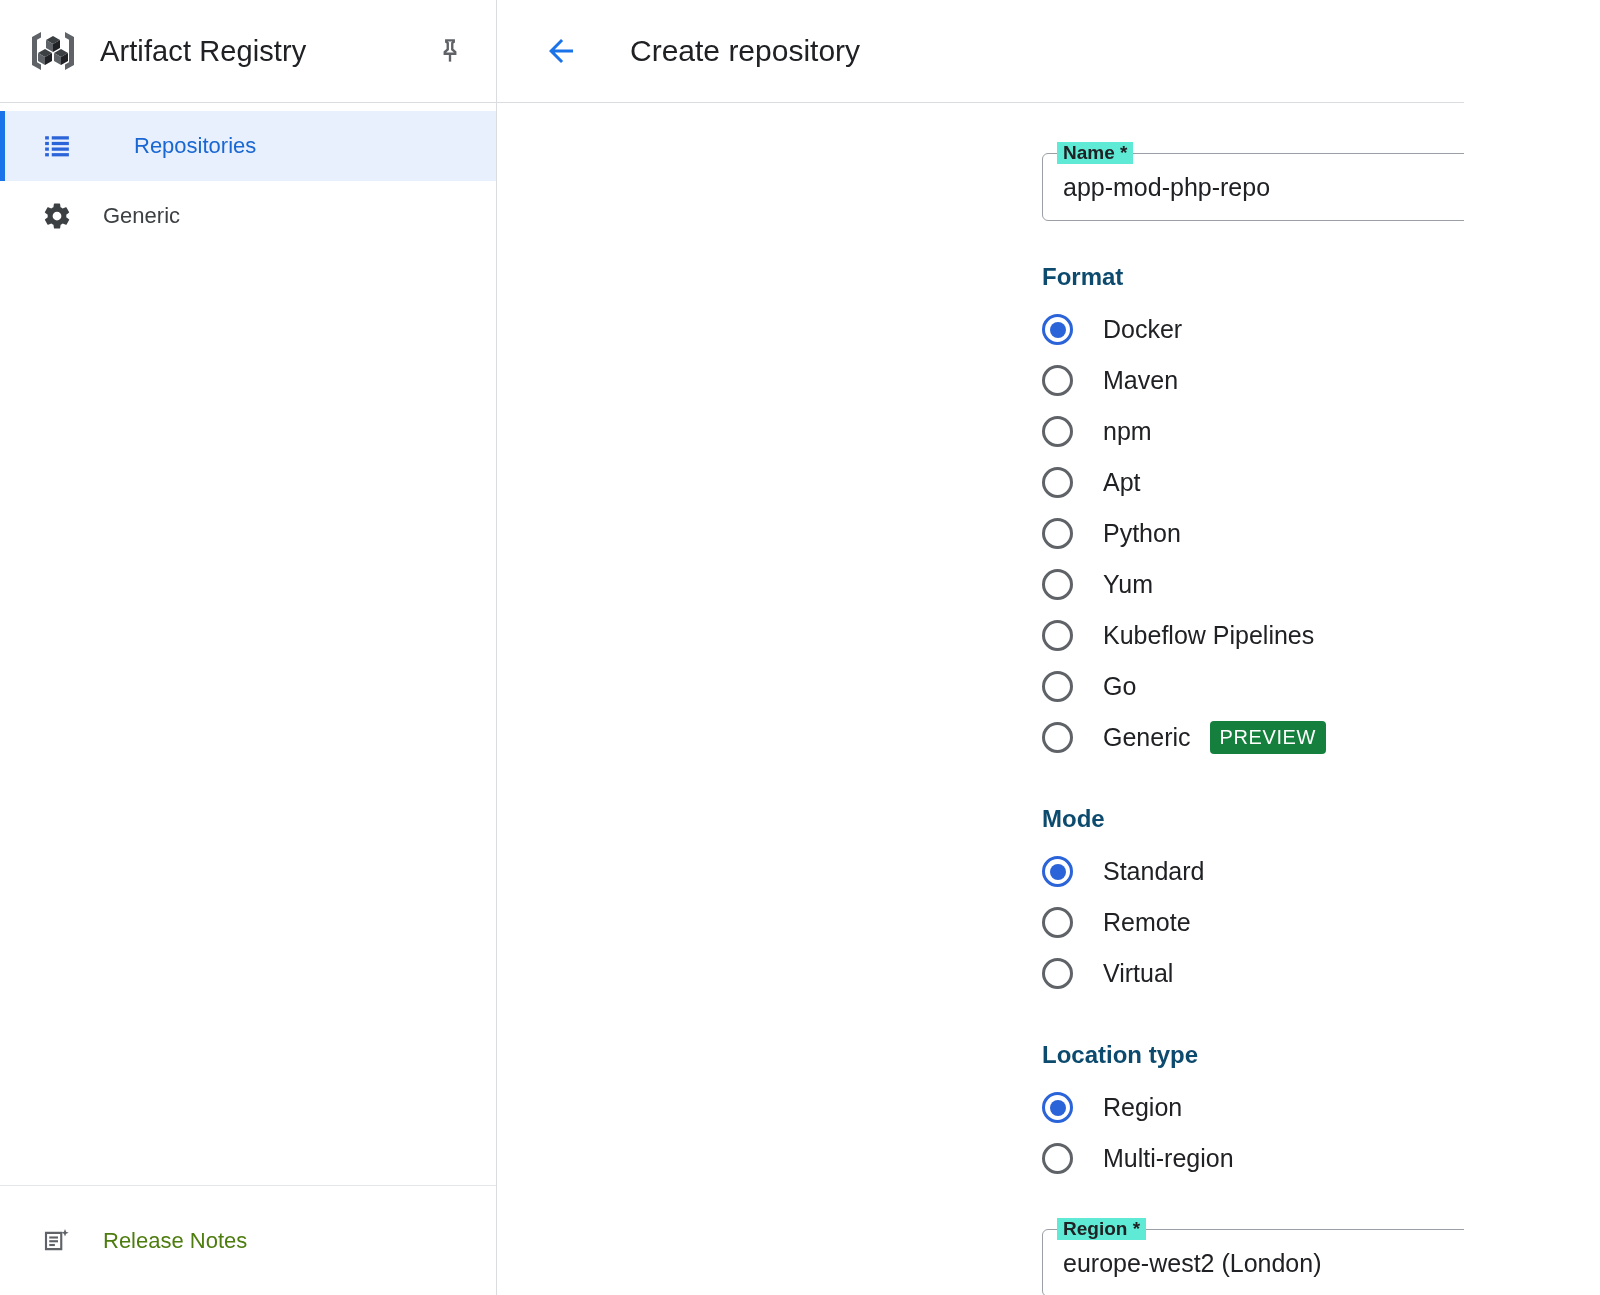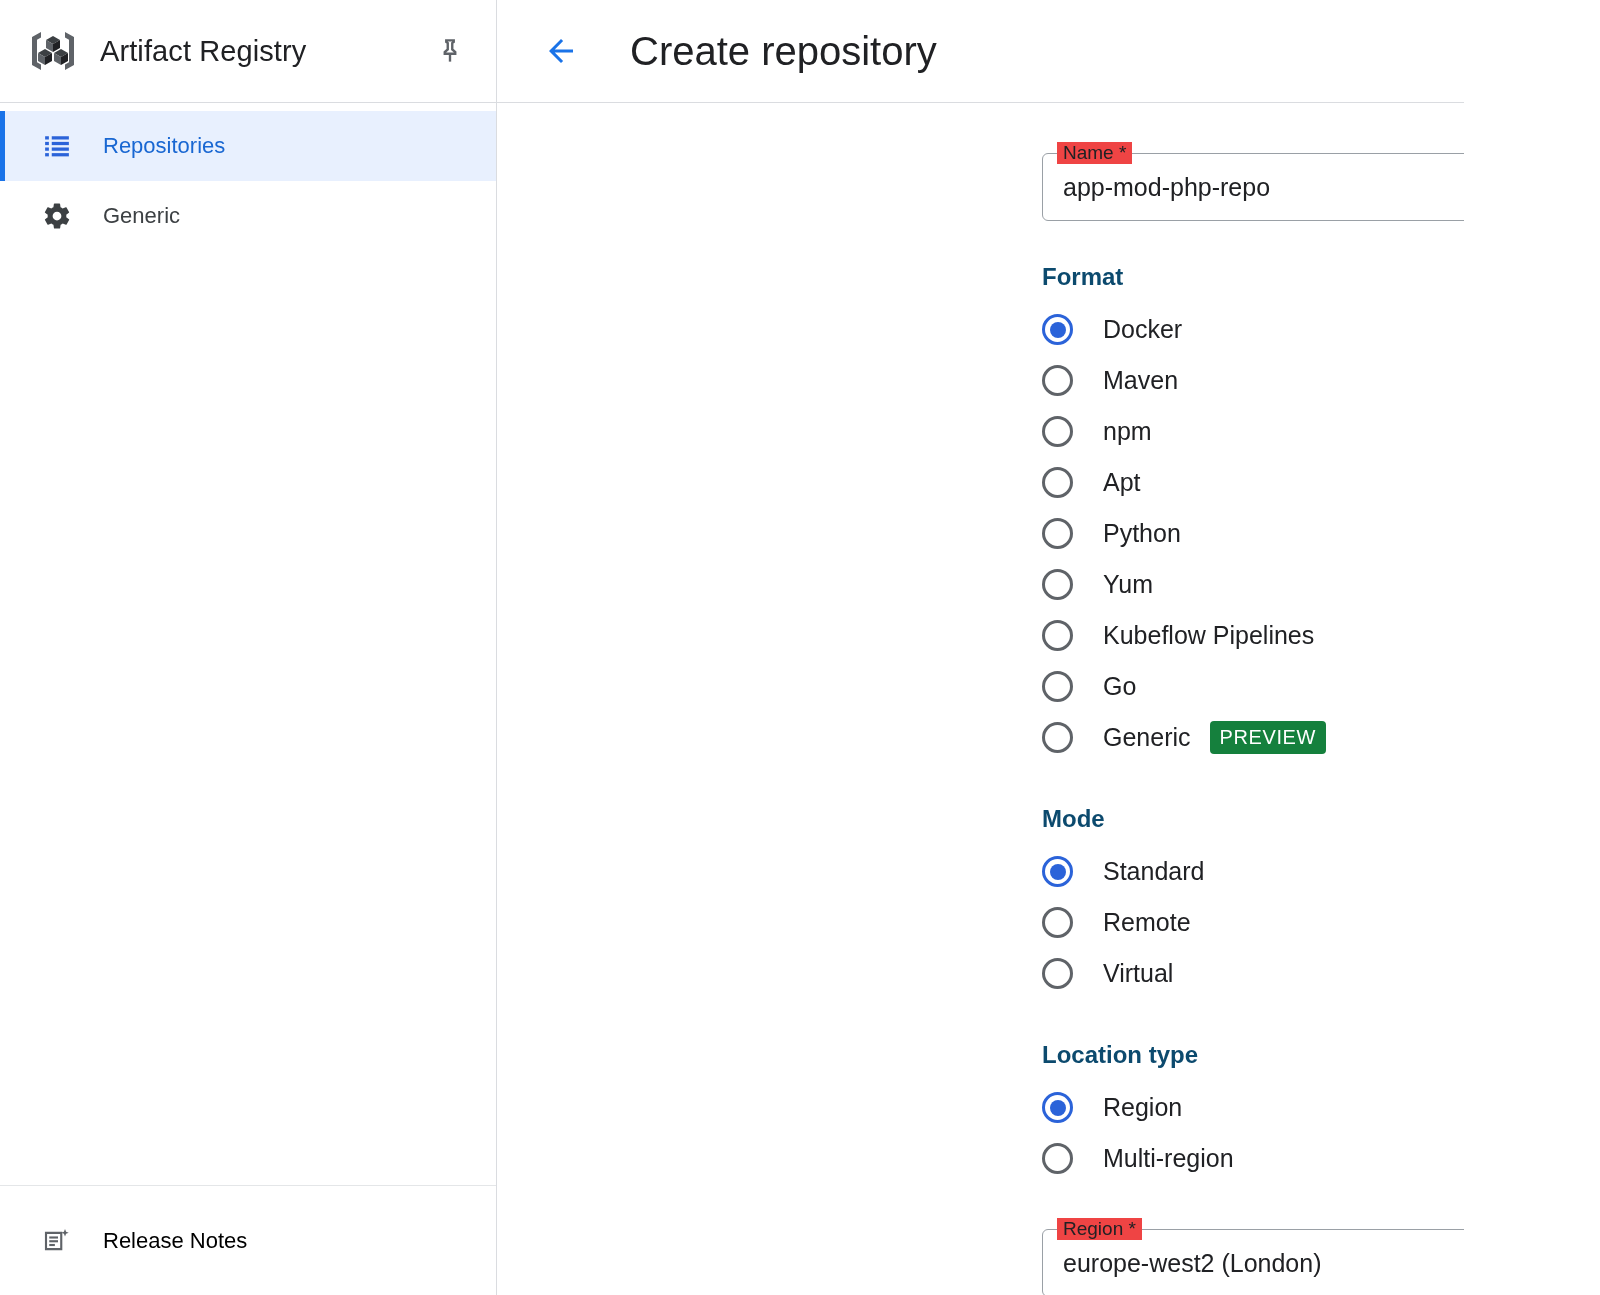--- a/index.html
+++ b/index.html
@@ -70,20 +70,21 @@
     align-items: center;
     padding-left: 41px;
     position: relative;
     cursor: pointer;
     font-size: 22px;
     color: #3c4043;
   }
   .nav-item.active {
     background: #e8f0fe;
     color: #1967d2;
+    gap: 31px;
   }
   .nav-item.active::before {
     content: "";
     position: absolute;
     left: 0; top: 0; bottom: 0;
     width: 5px;
     background: #1a73e8;
   }
   .nav-icon {
     width: 32px;
@@ -111,21 +112,21 @@
     width: 32px;
     height: 32px;
     flex: 0 0 32px;
     display: flex;
     align-items: center;
     justify-content: center;
   }
   .footer-label {
     margin-left: 30px;
     font-size: 22px;
-    color: #000000;
+    color: #4d7c0f;
     white-space: nowrap;
   }
 
   
   .main {
     flex: 1 1 auto;
     height: 1295px;
     display: flex;
     flex-direction: column;
     background: #ffffff;
@@ -143,21 +144,21 @@
     width: 52px;
     height: 52px;
     display: flex;
     align-items: center;
     justify-content: center;
     border-radius: 50%;
     cursor: pointer;
     flex: 0 0 52px;
   }
   .page-title {
-    font-size: 40px;
+    font-size: 30px;
     font-weight: 400;
     color: #202124;
     margin-left: 43px;
     white-space: nowrap;
   }
 
   .form-body {
     padding: 50px 0 0 545px;
   }
 
@@ -170,24 +171,24 @@
     border-radius: 6px;
     display: flex;
     align-items: center;
     padding: 0 20px;
     background: #fff;
   }
   .field-legend {
     position: absolute;
     top: -12px;
     left: 14px;
-    background: #ef4444;
+    background: #5eead4;
     padding: 0 6px;
     font-size: 19px;
-    font-weight: 400;
+    font-weight: 700;
     color: #202124;
     line-height: 22px;
     white-space: nowrap;
   }
   .field-value {
     font-size: 25px;
     color: #202124;
     border: none;
     outline: none;
     width: 100%;

